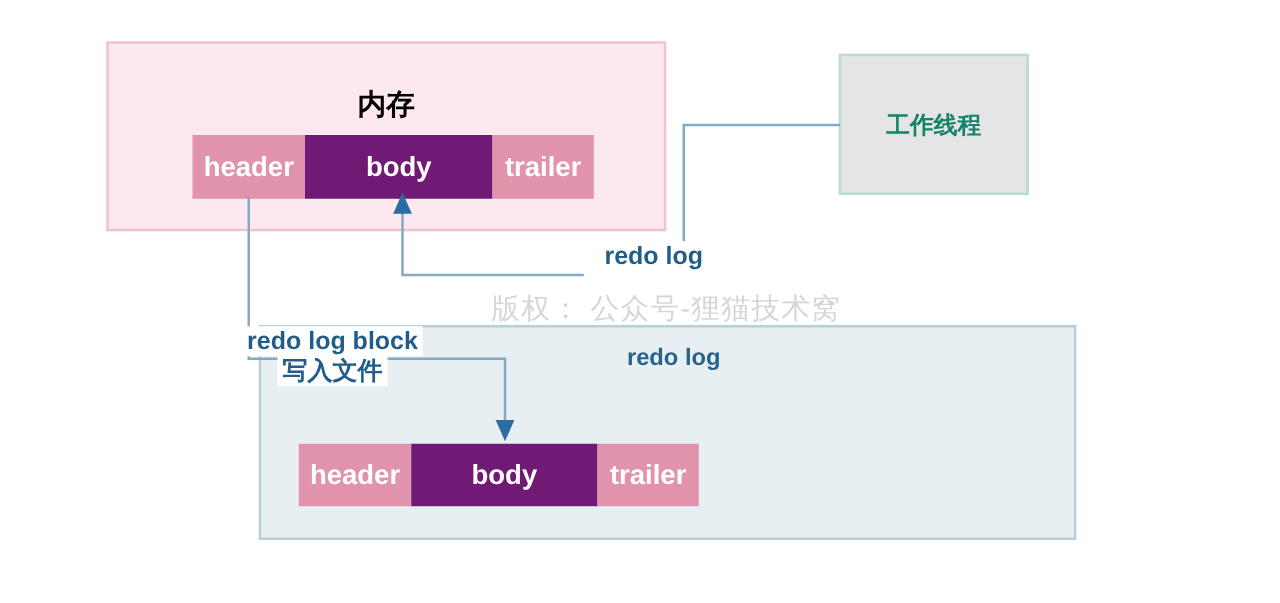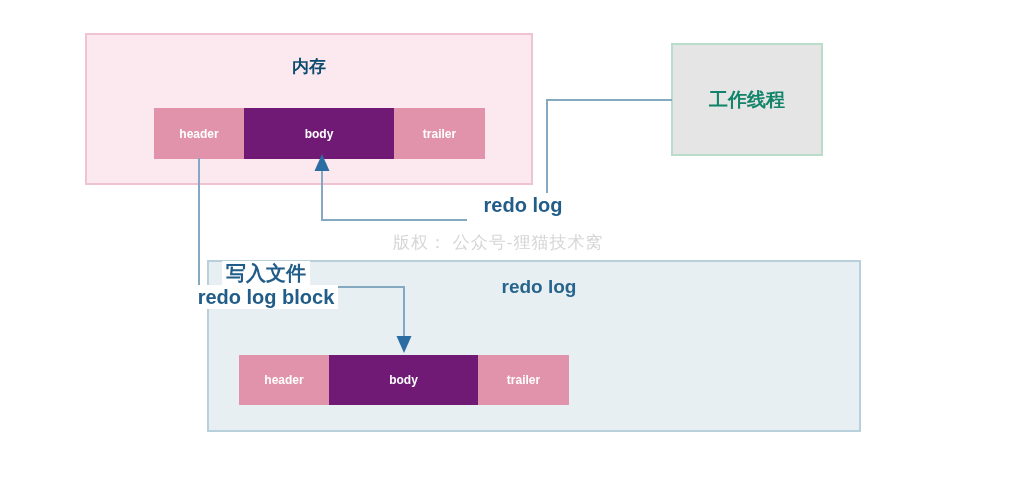--- a/index.html
+++ b/index.html
@@ -3,52 +3,52 @@
 <meta charset="utf-8">
 <style>
   html,body{margin:0;padding:0;}
   body{
     width:1024px;height:482px;position:relative;background:#ffffff;
     font-family:"Liberation Sans","DejaVu Sans",sans-serif;overflow:hidden;
   }
   .box{position:absolute;box-sizing:border-box;}
   
   .memory-box{left:85px;top:33px;width:448px;height:152px;background:#fce9ef;border:2px solid #f0c3d2;z-index:1;}
-  .memory-title{position:absolute;left:0;top:20px;width:100%;text-align:center;
-    font-size:17px;font-weight:bold;color:#0c4a6e;}
+  .memory-title{position:absolute;left:0;top:33px;width:100%;text-align:center;
+    font-size:23px;font-weight:bold;color:#000000;}
   
   .worker-box{left:671px;top:43px;width:152px;height:113px;background:#e5e5e5;border:2px solid #b9ddca;z-index:1;
     display:flex;align-items:center;justify-content:center;}
   .worker-title{font-size:19px;font-weight:bold;color:#12846a;}
   
   .file-box{left:207px;top:260px;width:654px;height:172px;background:#e8eff3;border:2px solid #b7d0db;z-index:1;}
   .file-title{position:absolute;left:230px;top:12px;width:200px;text-align:center;
     font-size:19px;font-weight:bold;color:#26648c;line-height:26px;}
   
   .block-row{position:absolute;display:flex;height:51px;z-index:2;}
   .memory-blocks{left:67px;top:73px;}
   .file-blocks{left:30px;top:93px;height:50px;}
   .block{display:flex;align-items:center;justify-content:center;
-    color:#ffffff;font-size:12px;font-weight:bold;}
+    color:#ffffff;font-size:22px;font-weight:bold;}
   .block.pink{background:#e093ab;}
   .block.orange{background:#701a75;}
   .w-header{width:90px;}
   .w-body{width:150px;}
   .w-body2{width:149px;}
-  .w-trailer{width:91px;}
+  .w-trailer{width:81px;}
   
   .wires{position:absolute;left:0;top:0;width:1024px;height:482px;z-index:3;pointer-events:none;}
   
   .anno{position:absolute;z-index:4;font-weight:bold;color:#215d88;}
   .anno-write-block{left:448px;top:193px;width:150px;text-align:center;font-size:20px;line-height:24px;}
   .anno-write-file{left:190px;top:261px;width:152px;text-align:center;font-size:20px;line-height:24px;}
   .anno-write-file .lbl{background:#ffffff;display:inline-block;padding:0 4px;}
   
   .watermark{position:absolute;left:393px;top:231px;z-index:2;
-    font-size:17px;color:#d6d6d6;letter-spacing:1px;}
+    font-size:23px;color:#d6d6d6;letter-spacing:1px;}
 </style>
 </head>
 <body>
 
 <div class="watermark">版权： 公众号-狸猫技术窝</div>
 
 <div class="box memory-box">
   <div class="memory-title">内存</div>
   <div class="block-row memory-blocks">
     <div class="block pink w-header">header</div>
@@ -81,15 +81,15 @@
 
   <path d="M 199 158 V 287 H 404 V 338" fill="none" stroke="#86a9c2" stroke-width="2"></path>
   <polygon points="404,353 396.5,336 411.5,336" fill="#2b6da3"></polygon>
 </svg>
 
 <div class="anno anno-write-block">
   <div>redo log</div>
 </div>
 
 <div class="anno anno-write-file">
+  <div><span class="lbl">redo log block</span></div>
   <div><span class="lbl">写入文件</span></div>
-  <div><span class="lbl">redo log block</span></div>
 </div>
 
 </body></html>

